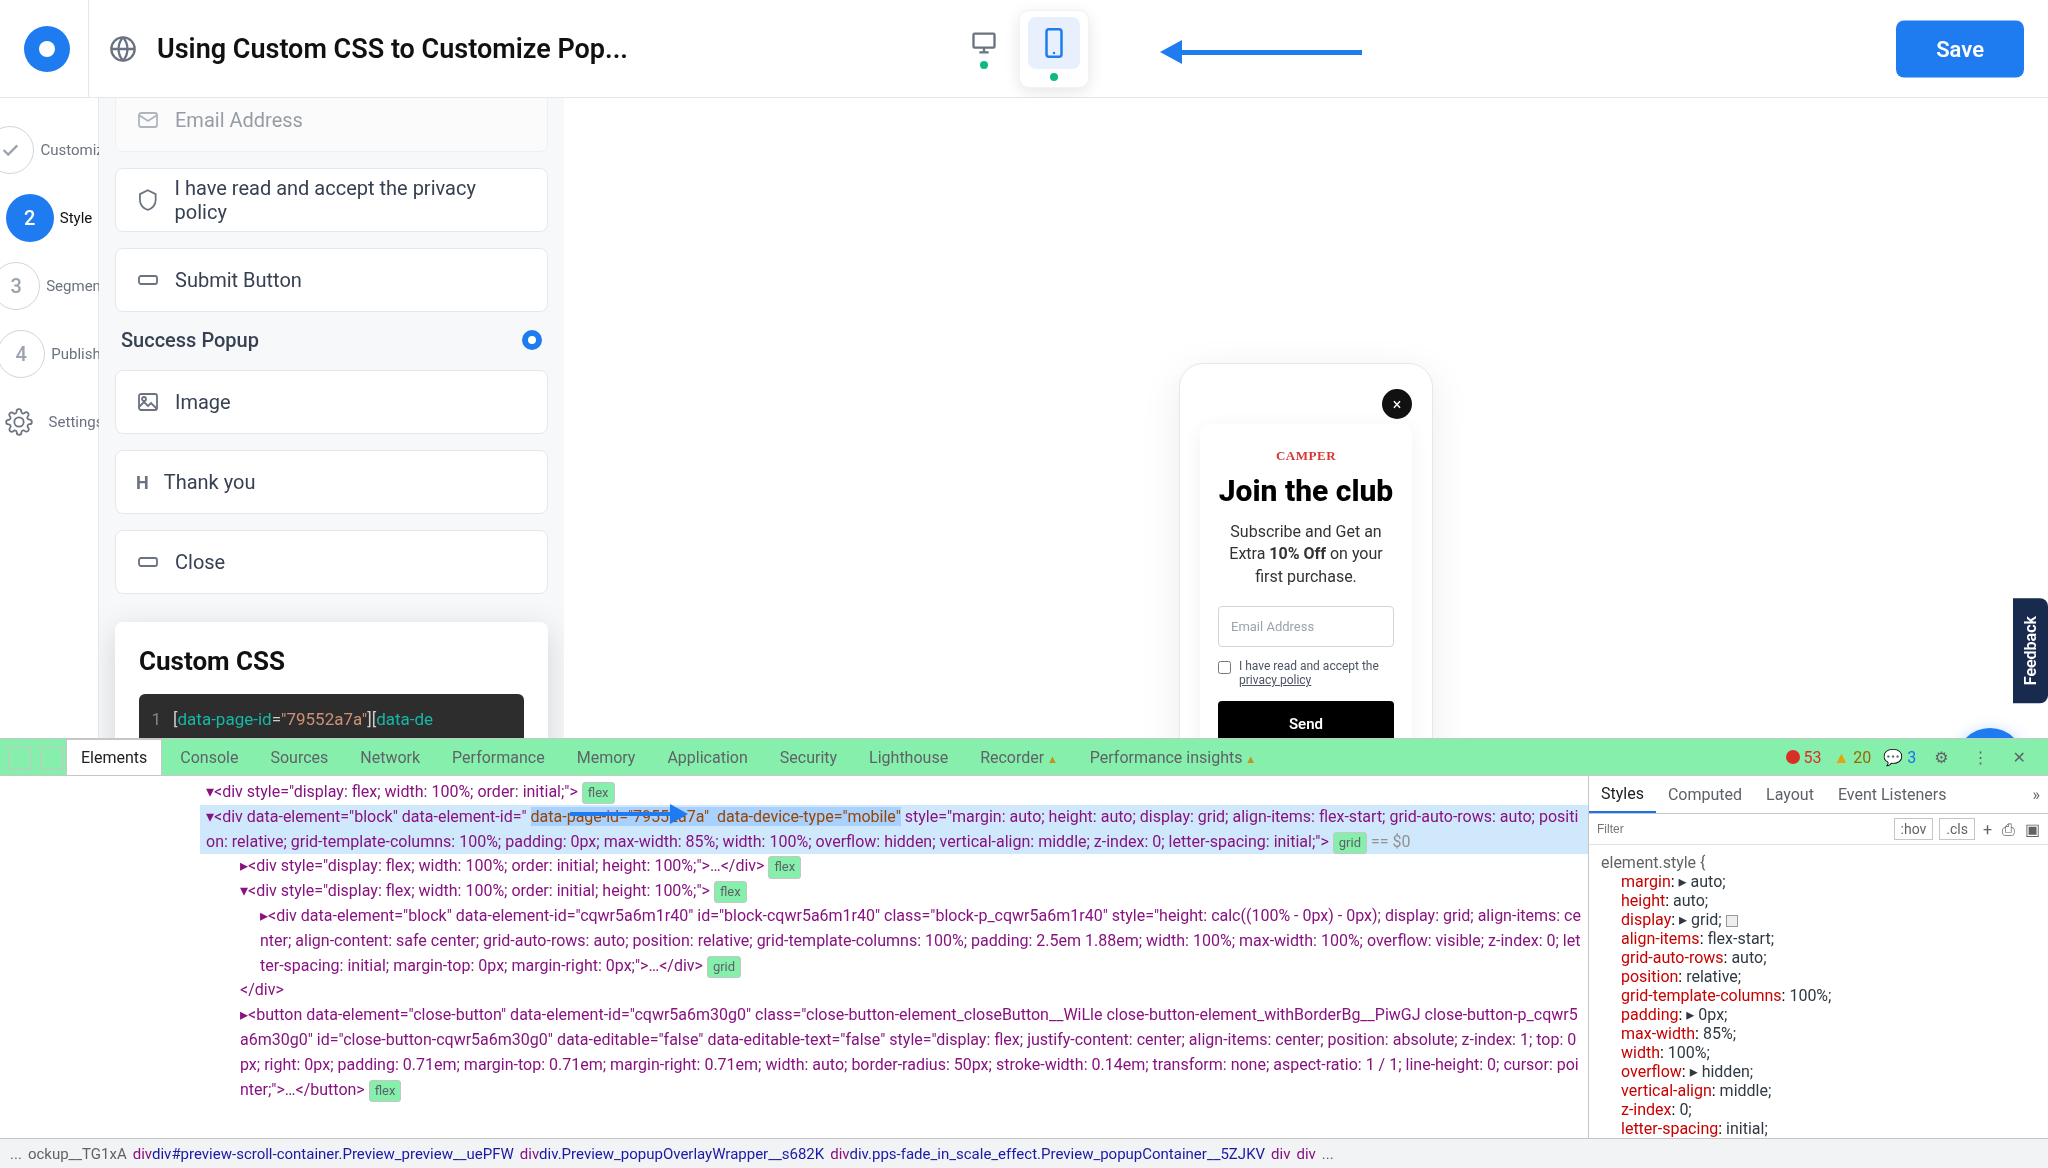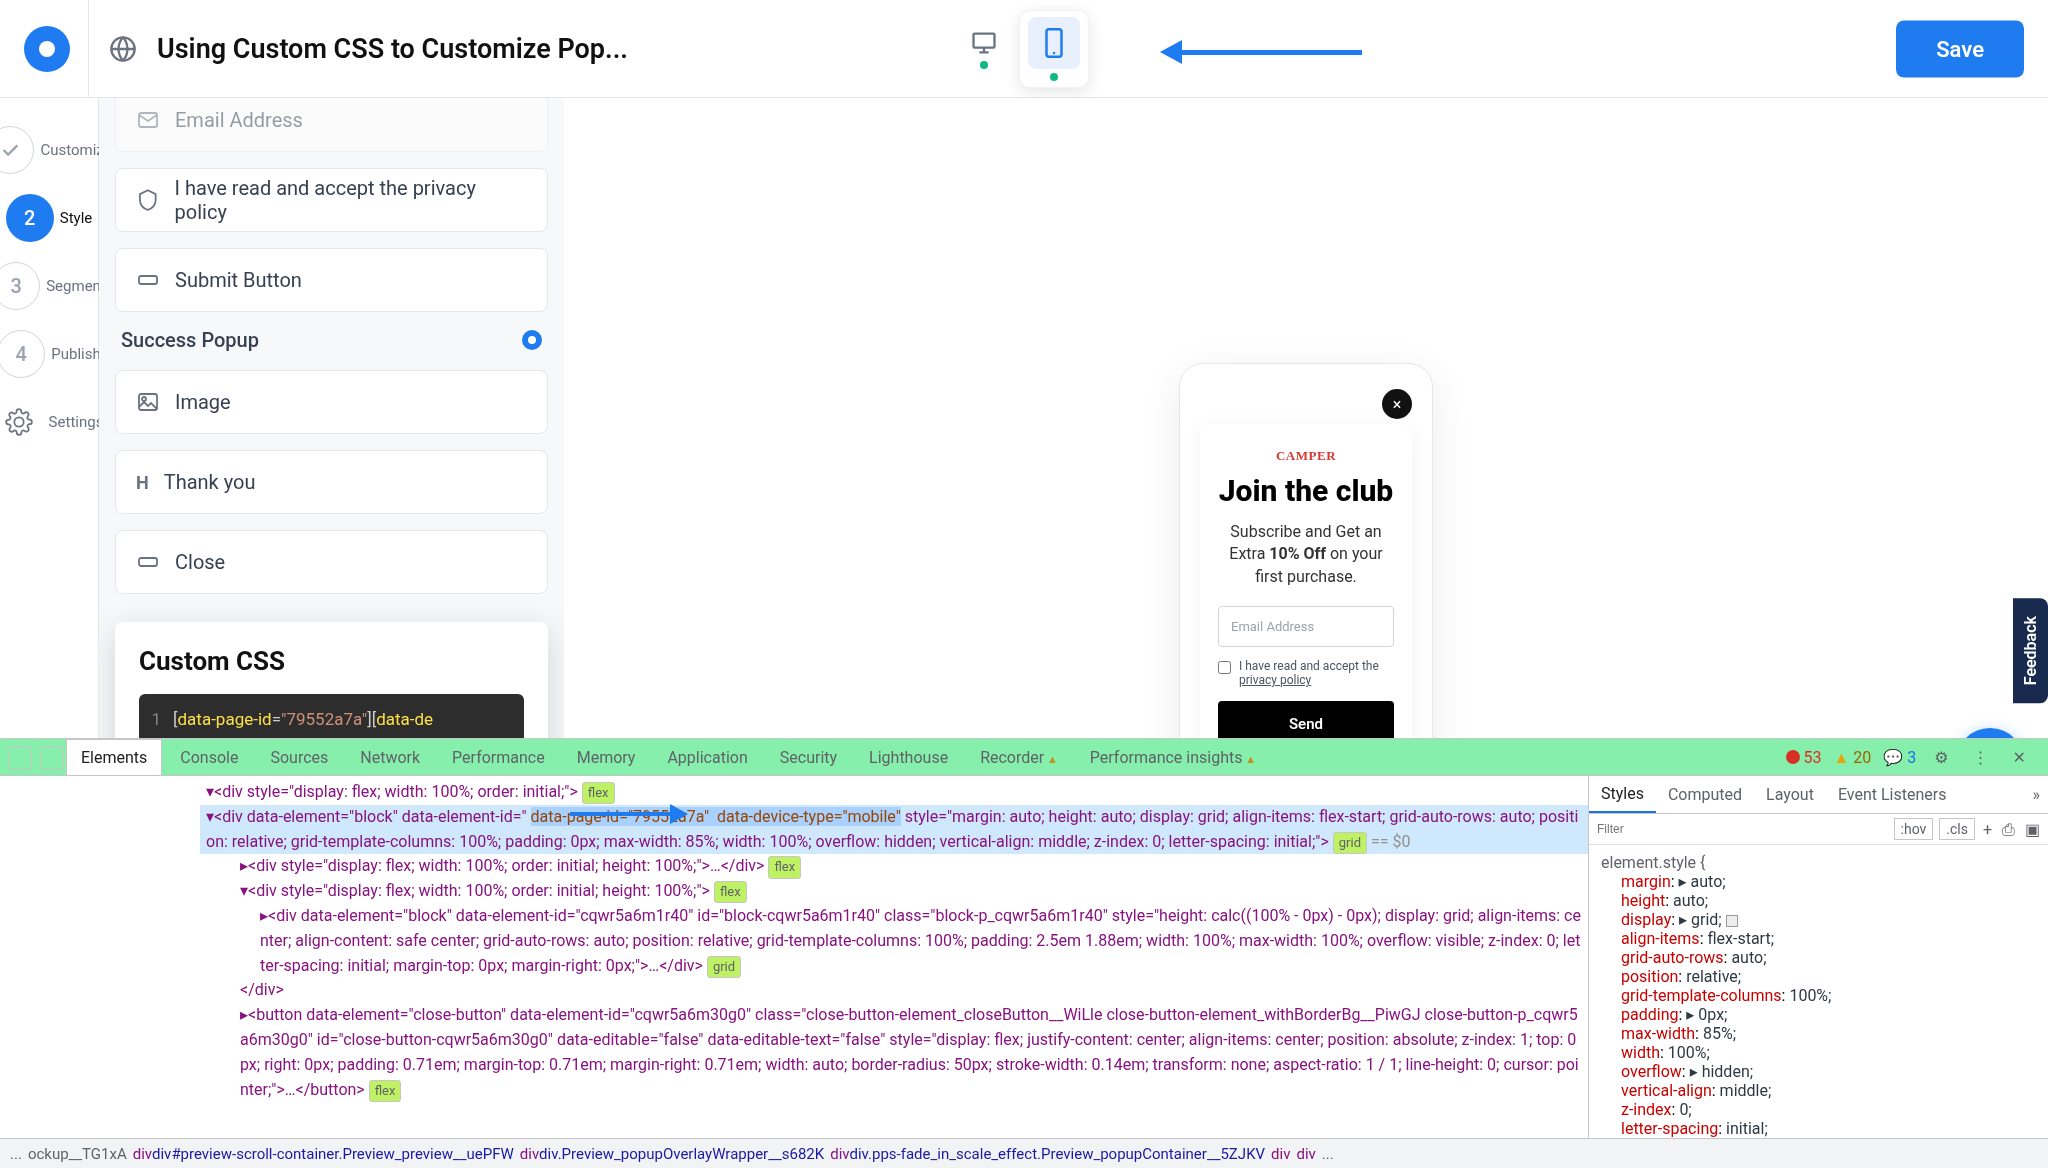--- a/index.html
+++ b/index.html
@@ -54,21 +54,21 @@
 .section-hdr span { font-size: 20px; color: #374151; font-weight: 500; }
 .radio-active { width: 20px; height: 20px; border-radius: 50%; border: 6px solid #1e7bf0; background: #fff; }
 
 
 .css-box { background: #fff; border-radius: 8px; box-shadow: 0 8px 32px rgba(0,0,0,0.15); padding: 24px; margin-top: 28px; }
 .css-box h3 { font-size: 26px; font-weight: 700; margin-bottom: 18px; color: #111; }
 .code-editor { background: #2d2d2d; border-radius: 6px; padding: 12px 0; font-family: Monaco, Menlo, monospace; font-size: 17px; line-height: 1.6; color: #ccc; display: flex; height: 140px; }
 .gutter { width: 34px; text-align: right; padding-right: 12px; color: #858585; user-select: none; }
 .code-lines { flex: 1; white-space: pre; overflow: hidden; }
 .c-bracket { color: #ccc; }
-.c-attr { color: #fde047; }
+.c-attr { color: #14b8a6; }
 .c-str { color: #ce9178; }
 .c-prop { color: #9cdcfe; }
 .c-val { color: #ce9178; }
 
 
 .preview-area { flex: 1; background: #fff; display: flex; align-items: center; justify-content: center; position: relative; background-image: linear-gradient(45deg,#f0f0f0 25%,transparent 25%),linear-gradient(-45deg,#f0f0f0 25%,transparent 25%),linear-gradient(45deg,transparent 75%,#f0f0f0 75%),linear-gradient(-45deg,transparent 75%,#f0f0f0 75%); background-size: 20px 20px; background-position: 0 0,0 10px,10px -10px,-10px 0; }
 .preview-bg { background: #fff; width: 100%; height: 100%; display: flex; align-items: center; justify-content: center; }
 .phone-frame { width: 254px; height: 540px; background: #fff; border: 1px solid #e5e7eb; border-radius: 24px; box-shadow: 0 10px 40px rgba(0,0,0,0.08); position: relative; overflow: hidden; }
 .popup-card { background: #fff; border-radius: 10px; margin: 60px 20px; padding: 24px 18px; position: relative; box-shadow: 0 4px 20px rgba(0,0,0,0.06); }
 .popup-close { position: absolute; top: -35px; right: 0; width: 30px; height: 30px; background: #111; border-radius: 50%; color: #fff; display: flex; align-items: center; justify-content: center; font-size: 16px; }
@@ -100,21 +100,21 @@
 .dt-warn::before { content: "▲"; color: #e5a50a; }
 .dt-msg { display: flex; align-items: center; gap: 4px; color: #1a73e8; }
 .dt-gear, .dt-more, .dt-close { color: #5f6368; padding: 0 6px; cursor: pointer; }
 
 .dt-body { display: flex; flex: 1; overflow: hidden; }
 .dt-elements { flex: 1; overflow: auto; background: #fff; font-size: 16px; line-height: 1.55; padding: 4px 0 0 200px; position: relative; }
 .dt-elements .line { white-space: pre-wrap; word-break: break-all; padding: 0 6px; }
 .dt-elements .hl { background: #cfe8fc; }
 .dt-tag { color: #881280; }
 .dt-attrn { color: #994500; }
-.dt-badge { display: inline-block; background: #bef264; color: #5f6368; border: 1px solid #c6c6c6; border-radius: 3px; padding: 0 5px; font-size: 13px; }
+.dt-badge { display: inline-block; background: #86efac; color: #5f6368; border: 1px solid #c6c6c6; border-radius: 3px; padding: 0 5px; font-size: 13px; }
 .dt-eq0 { color: #919191; }
 .dt-arrow-highlight { position: absolute; left: 570px; top: 28px; display: flex; align-items: center; }
 .dt-arrow-highlight .head { width: 0; height: 0; border-top: 10px solid transparent; border-bottom: 10px solid transparent; border-left: 18px solid #1e7bf0; }
 .dt-arrow-highlight .line2 { width: 100px; height: 4px; background: #1e7bf0; }
 
 .dt-styles { width: 460px; border-left: 1px solid #c6c6c6; display: flex; flex-direction: column; font-size: 16px; }
 .dt-styles-tabs { display: flex; border-bottom: 1px solid #c6c6c6; font-family: -apple-system, sans-serif; align-items: center; padding-right: 8px; }
 .dt-styles-tabs .st { padding: 8px 12px; color: #5f6368; cursor: pointer; font-size: 16px; }
 .dt-styles-tabs .st.active { color: #202124; background: #fff; border-bottom: 2px solid #1a73e8; }
 .dt-filter-row { display: flex; align-items: center; border-bottom: 1px solid #e0e0e0; padding: 4px 8px; }

